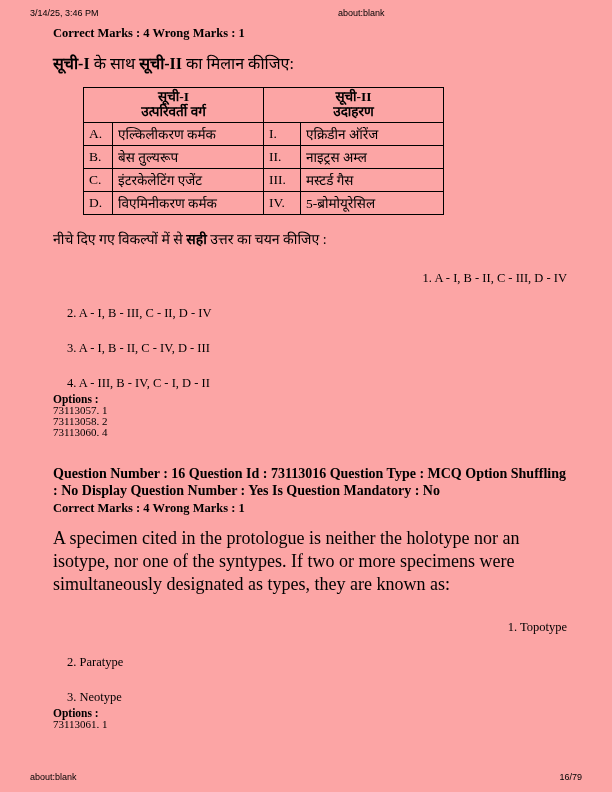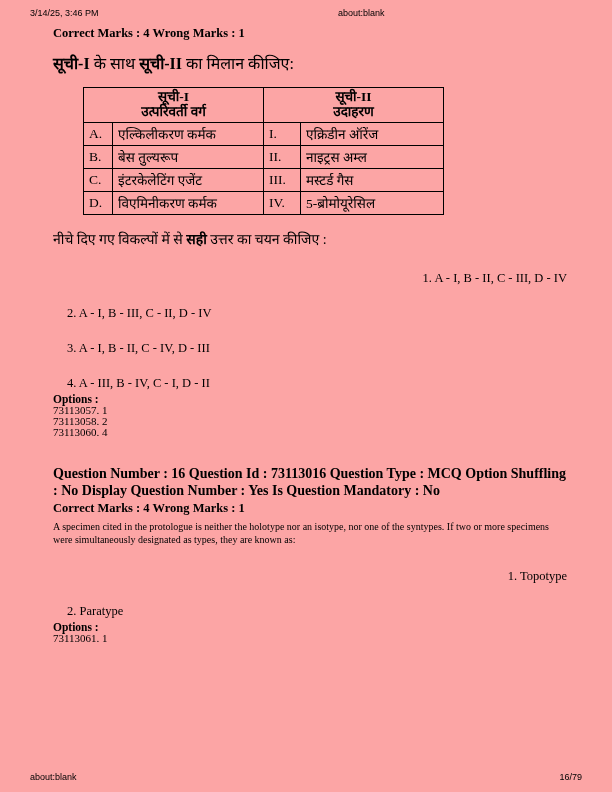--- a/index.html
+++ b/index.html
@@ -50,21 +50,21 @@
   td.txt { width: 140px; margin-top: 28px; }
   td.txt2 { width: 132px; }
   table.match-table td { height: 20px; }
   .choose-line { font-size: 14px; margin-top: 14px; }
   .opt-line { font-size: 12.5px; margin: 0 0 0 14px; padding-top: 20px; }
   .opt-line.first { padding-top: 23px; text-align: right; }
   .options-label { font-size: 11.5px; font-weight: bold; margin-top: 2px; }
   .opt-id { font-size: 11px; margin-top: 0; line-height: 1; }
   .q-header { font-size: 14px; font-weight: bold; margin-top: 27px; line-height: 1.25; }
   .q-marks { font-size: 12.5px; font-weight: bold; margin-top: 1px; }
-  .q-body { font-size: 10px; margin-top: 4px; line-height: 1.3; }
+  .q-body { font-size: 18px; margin-top: 11px; line-height: 1.3; }
 </style>
 </head>
 <body>
 
 <div class="page">
 
   <div class="print-header">
     <span class="dt">3/14/25, 3:46 PM</span>
     <span class="ttl">about:blank</span>
   </div>
@@ -129,20 +129,21 @@
     <div class="opt-id">73113057. 1</div>
     <div class="opt-id">73113058. 2</div>
     <div class="opt-id">73113060. 4</div>
 
     <div class="q-header">Question Number : 16 Question Id : 73113016 Question Type : MCQ Option Shuffling : No Display Question Number : Yes Is Question Mandatory : No</div>
     <div class="q-marks">Correct Marks : 4 Wrong Marks : 1</div>
     <div class="q-body">A specimen cited in the protologue is neither the holotype nor an isotype, nor one of the syntypes. If two or more specimens were simultaneously designated as types, they are known as:</div>
 
     <div class="opt-line first">1. Topotype</div>
     <div class="opt-line">2. Paratype</div>
+    <div class="opt-line">3. Neotype</div>
 
     <div class="options-label">Options :</div>
     <div class="opt-id">73113061. 1</div>
 
   </div>
 
   <div class="print-footer">
     <span>about:blank</span>
     <span>16/79</span>
   </div>

